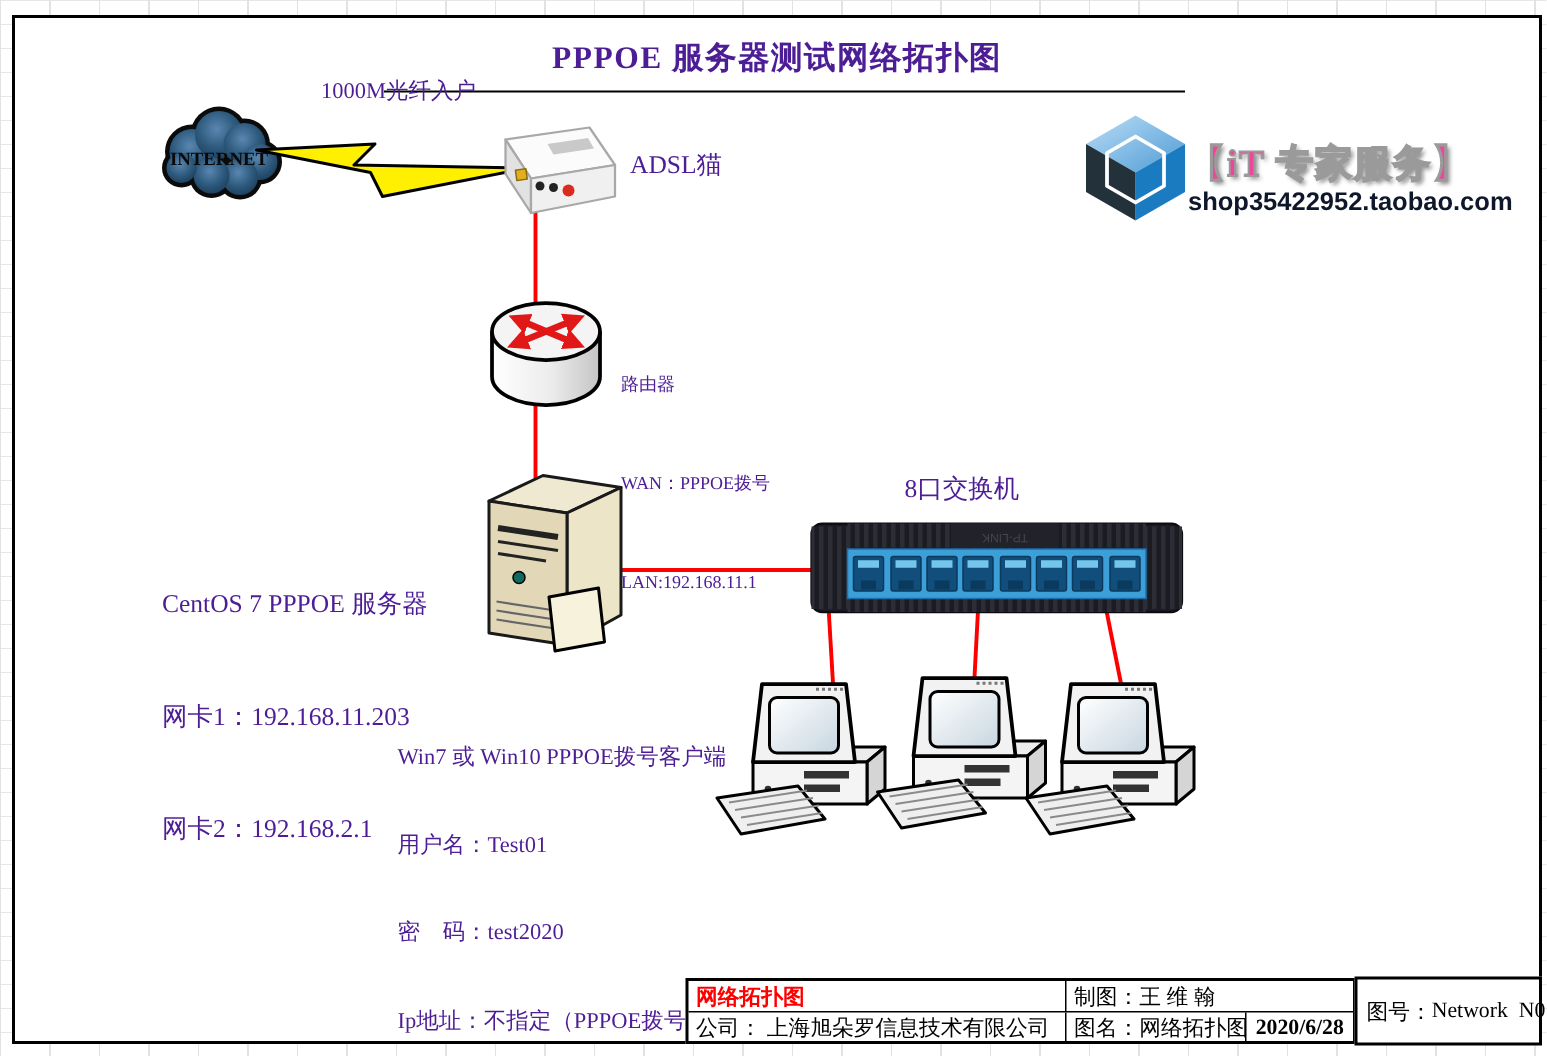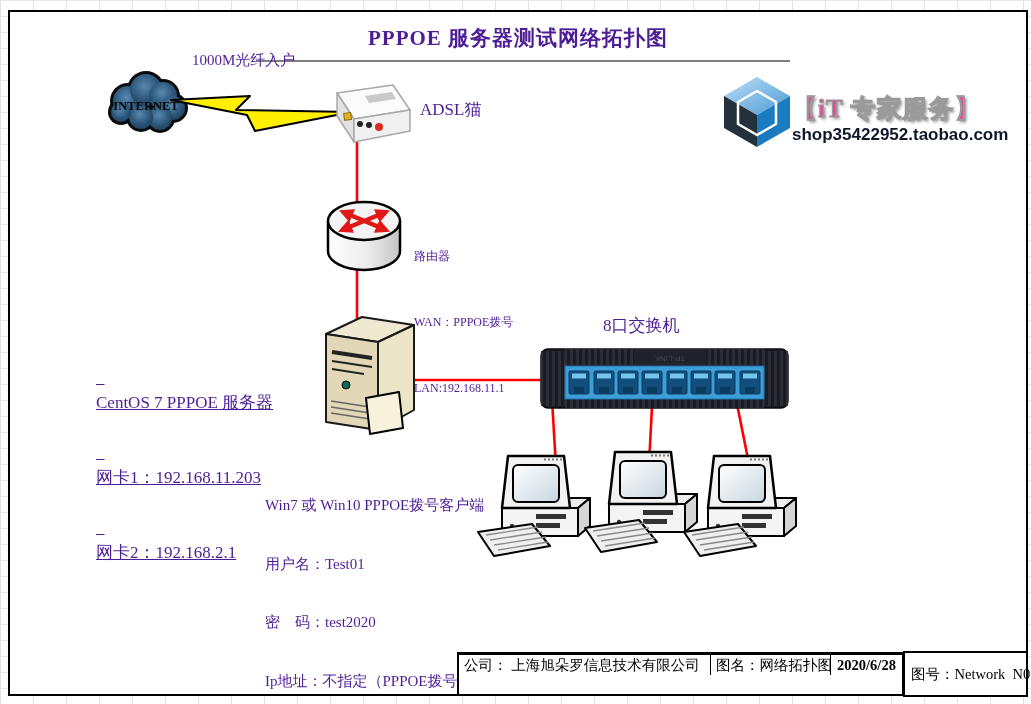--- a/index.html
+++ b/index.html
@@ -13,24 +13,24 @@
   }
   .canvas{
     position:absolute;left:8px;top:10px;width:1016px;height:682px;
     background:#fff;border:2px solid #000;z-index:1;
   }
   svg.art{position:absolute;left:0;top:0;z-index:2;}
   .lbl{position:absolute;z-index:3;color:#4c1d95;white-space:pre;}
   .title{
     left:368px;top:24px;font-size:21px;font-weight:bold;letter-spacing:1px;
   }
-  .fiber{left:192px;top:51px;font-size:15px;}
+  .fiber{left:214px;top:51px;font-size:15px;}
   .adsl{left:420px;top:98px;font-size:17px;}
   .routertxt{left:414px;top:201px;font-size:12px;line-height:22px;}
-  .servertxt{left:96px;top:340px;font-size:17px;line-height:25px;text-decoration:underline;}
+  .servertxt{left:108px;top:340px;font-size:17px;line-height:25px;}
   .switchtxt{left:603px;top:314px;font-size:17px;}
   .clienttxt{left:265px;top:457px;font-size:15px;line-height:19.5px;}
   .logo-brand{
     position:absolute;left:792px;top:92px;z-index:3;
     font-size:25px;font-weight:bold;letter-spacing:1px;color:#ec4899;
     -webkit-text-stroke:1.2px #9a9a9a;
     text-shadow:2px 2px 3px #8a8a8a;white-space:pre;
   }
   .logo-url{
     position:absolute;left:792px;top:125px;z-index:3;
@@ -263,20 +263,24 @@
   <div>用户名：Test01</div>
   <div>密　码：test2020</div>
   <div>Ip地址：不指定（PPPOE拨号成功后由</div>
   
 </div>
 
 <div class="logo-brand">【iT 专家服务】</div>
 <div class="logo-url">shop35422952.taobao.com</div>
 
 <div class="tb tb-main">
+  <div class="tb-row">
+    <div class="cell cA">网络拓扑图</div>
+    <div class="cell cB">制图：王 维 翰</div>
+  </div>
   <div class="tb-row r2">
     <div class="cell cC">公司： 上海旭朵罗信息技术有限公司</div>
     <div class="cell cD">图名：网络拓扑图</div>
     <div class="cell cE">2020/6/28</div>
   </div>
 </div>
 <div class="tb tb-no">
   <span>图号：</span>
   <span>Network  N01</span>
 </div>

